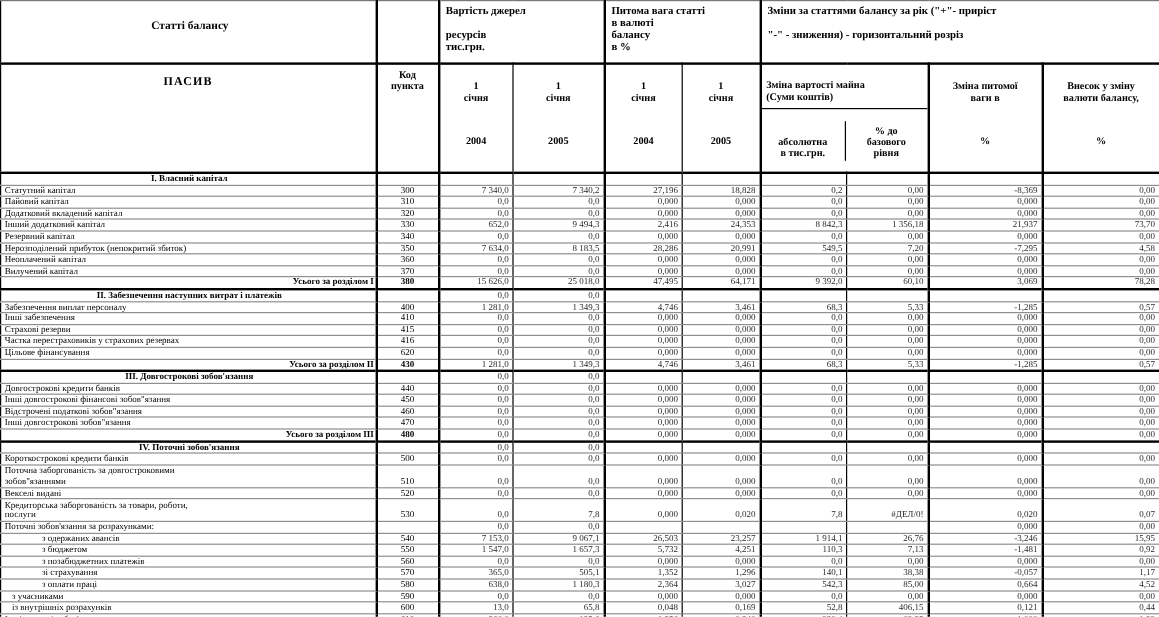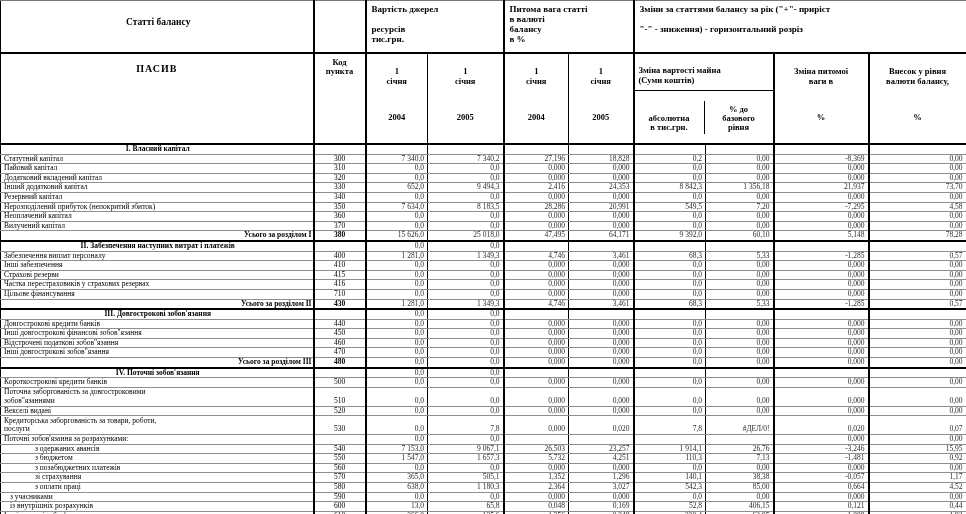--- a/index.html
+++ b/index.html
@@ -125,21 +125,21 @@
       </th>
       <th class="hv">
         <div class="vbox">
           <div>Зміна питомої
 ваги в</div>
           <div>%</div>
         </div>
       </th>
       <th>
         <div class="vbox">
-          <div>Внесок у рівня
+          <div>Внесок у зміну
 валюти балансу,</div>
           <div>%</div>
         </div>
       </th>
     </tr>
   </thead>
   <tbody>
       <tr class="r-section">
         <td class="lbl hv">I. Власний капітал</td>
         <td class="code hv"></td>
@@ -250,21 +250,21 @@
       </tr>
       <tr class="r-total">
         <td class="lbl hv">Усього за розділом I</td>
         <td class="code hv">380</td>
         <td class="num">15 626,0</td>
         <td class="num hv">25 018,0</td>
         <td class="num">47,495</td>
         <td class="num hv">64,171</td>
         <td class="num">9 392,0</td>
         <td class="num hv">60,10</td>
-        <td class="num hv">5,148</td>
+        <td class="num hv">3,069</td>
         <td class="num">78,28</td>
       </tr>
       <tr class="r-section thick">
         <td class="lbl hv">II. Забезпечення наступних витрат і платежів</td>
         <td class="code hv"></td>
         <td class="num">0,0</td>
         <td class="num hv">0,0</td>
         <td class="num"></td>
         <td class="num hv"></td>
         <td class="num"></td>
@@ -315,21 +315,21 @@
         <td class="num hv">0,0</td>
         <td class="num">0,000</td>
         <td class="num hv">0,000</td>
         <td class="num">0,0</td>
         <td class="num hv">0,00</td>
         <td class="num hv">0,000</td>
         <td class="num">0,00</td>
       </tr>
       <tr class="r-item">
         <td class="lbl hv">Цільове фінансування</td>
-        <td class="code hv">710</td>
+        <td class="code hv">620</td>
         <td class="num">0,0</td>
         <td class="num hv">0,0</td>
         <td class="num">0,000</td>
         <td class="num hv">0,000</td>
         <td class="num">0,0</td>
         <td class="num hv">0,00</td>
         <td class="num hv">0,000</td>
         <td class="num">0,00</td>
       </tr>
       <tr class="r-total">

